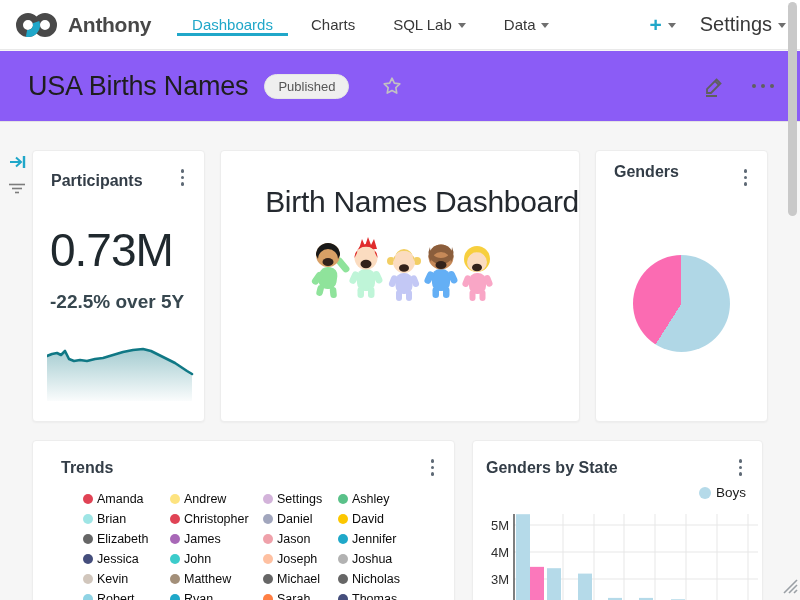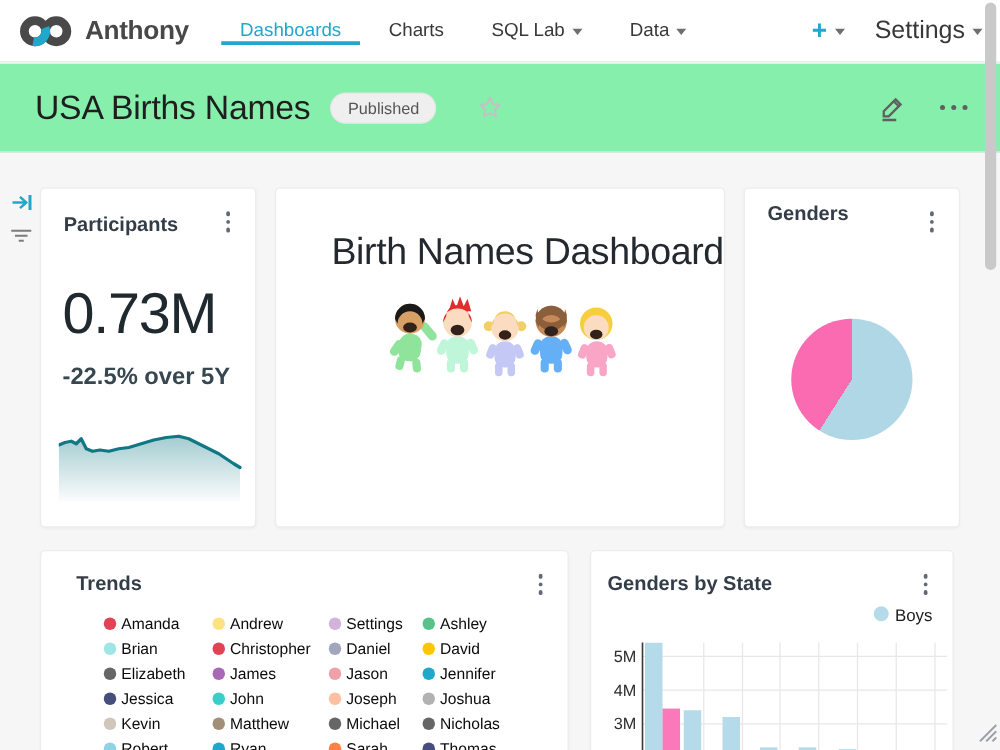--- a/index.html
+++ b/index.html
@@ -17,21 +17,21 @@
               color:#383838; cursor:pointer; border-bottom:3px solid transparent; padding-top:3px; }
   .nav-item.active { color:#20A7C9; border-bottom-color:#20A7C9; }
   .caret { width:0; height:0; border-left:4px solid transparent; border-right:4px solid transparent;
            border-top:5px solid #6F6F6F; margin-left:6px; margin-top:2px; }
   .nav-right { margin-left:auto; display:flex; align-items:center; padding-right:14px; gap:24px; }
   .plus-btn { display:flex; align-items:center; cursor:pointer; }
   .plus-glyph { color:#20A7C9; font-size:21px; font-weight:bold; line-height:1; }
   .settings-btn { display:flex; align-items:center; font-size:20px; color:#383838; cursor:pointer; }
 
   
-  .dash-header { position:absolute; left:0; top:51px; width:800px; height:71px; background:#86efac;
+  .dash-header { position:absolute; left:0; top:51px; width:800px; height:71px; background:#8b5cf6;
                  border-bottom:1px solid #E3E3E3; display:flex; align-items:center; z-index:4; }
   .dash-title { font-size:27px; font-weight:500; color:#1E1E1E; margin-left:28px; letter-spacing:-0.2px; }
   .badge { margin-left:16px; background:#EFEFEF; border:1px solid #E6E6E6; color:#565656;
            font-size:13px; border-radius:13px; padding:4px 13px; cursor:pointer; }
   .star-btn { margin-left:32px; cursor:pointer; display:flex; }
   .header-actions { margin-left:auto; margin-right:26px; display:flex; align-items:center; gap:26px; }
   .edit-btn, .more-btn { cursor:pointer; display:flex; }
   .hdots { display:flex; gap:5px; align-items:center; }
   .hdots i { width:4px; height:4px; border-radius:50%; background:#5F5F5F; }
 
@@ -57,21 +57,21 @@
   
   .pie { position:absolute; width:97px; height:97px; border-radius:50%; }
 
   
   .legend-grid { position:absolute; left:50px; top:48px; display:grid;
                  grid-template-columns:87px 93px 75px 90px; grid-auto-rows:20px; }
   .legend-item { display:flex; align-items:center; font-size:12.5px; color:#0B0B0B; white-space:nowrap; }
   .legend-dot { width:10px; height:10px; border-radius:50%; margin-right:4px; flex:none; }
 
   
-  .gbs-legend { position:absolute; right:16px; top:44px; display:flex; gap:5px; }
+  .gbs-legend { position:absolute; right:16px; top:44px; display:flex; align-items:center; gap:5px; }
   .gbs-legend .legend-dot { width:12px; height:12px; margin:0; }
   .gbs-legend span.lbl { font-size:13.5px; color:#1B1B1B; }
 
   
   .scroll-thumb { position:absolute; right:3px; top:2px; width:9px; height:214px;
                   background:#C9C9C9; border-radius:5px; z-index:9; cursor:pointer; }
   .resize-handle { position:absolute; left:779px; top:575px; cursor:nwse-resize; }
 
   svg text { font-family:"Liberation Sans", sans-serif; }
 </style>

